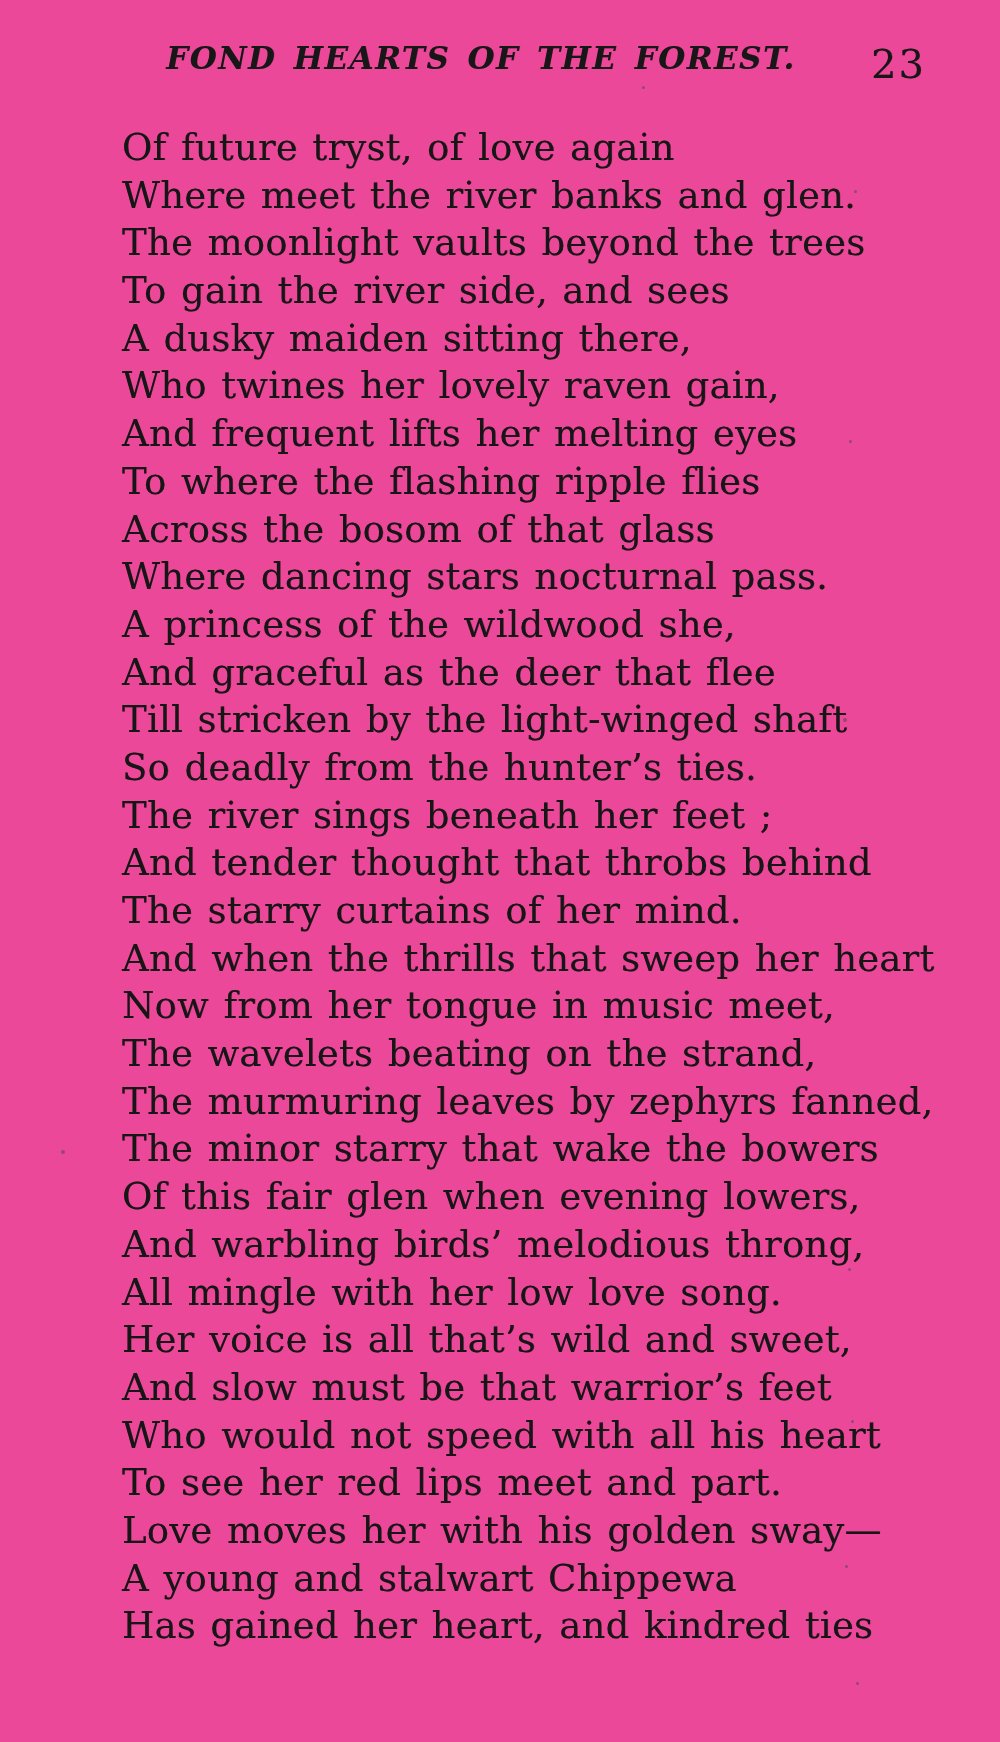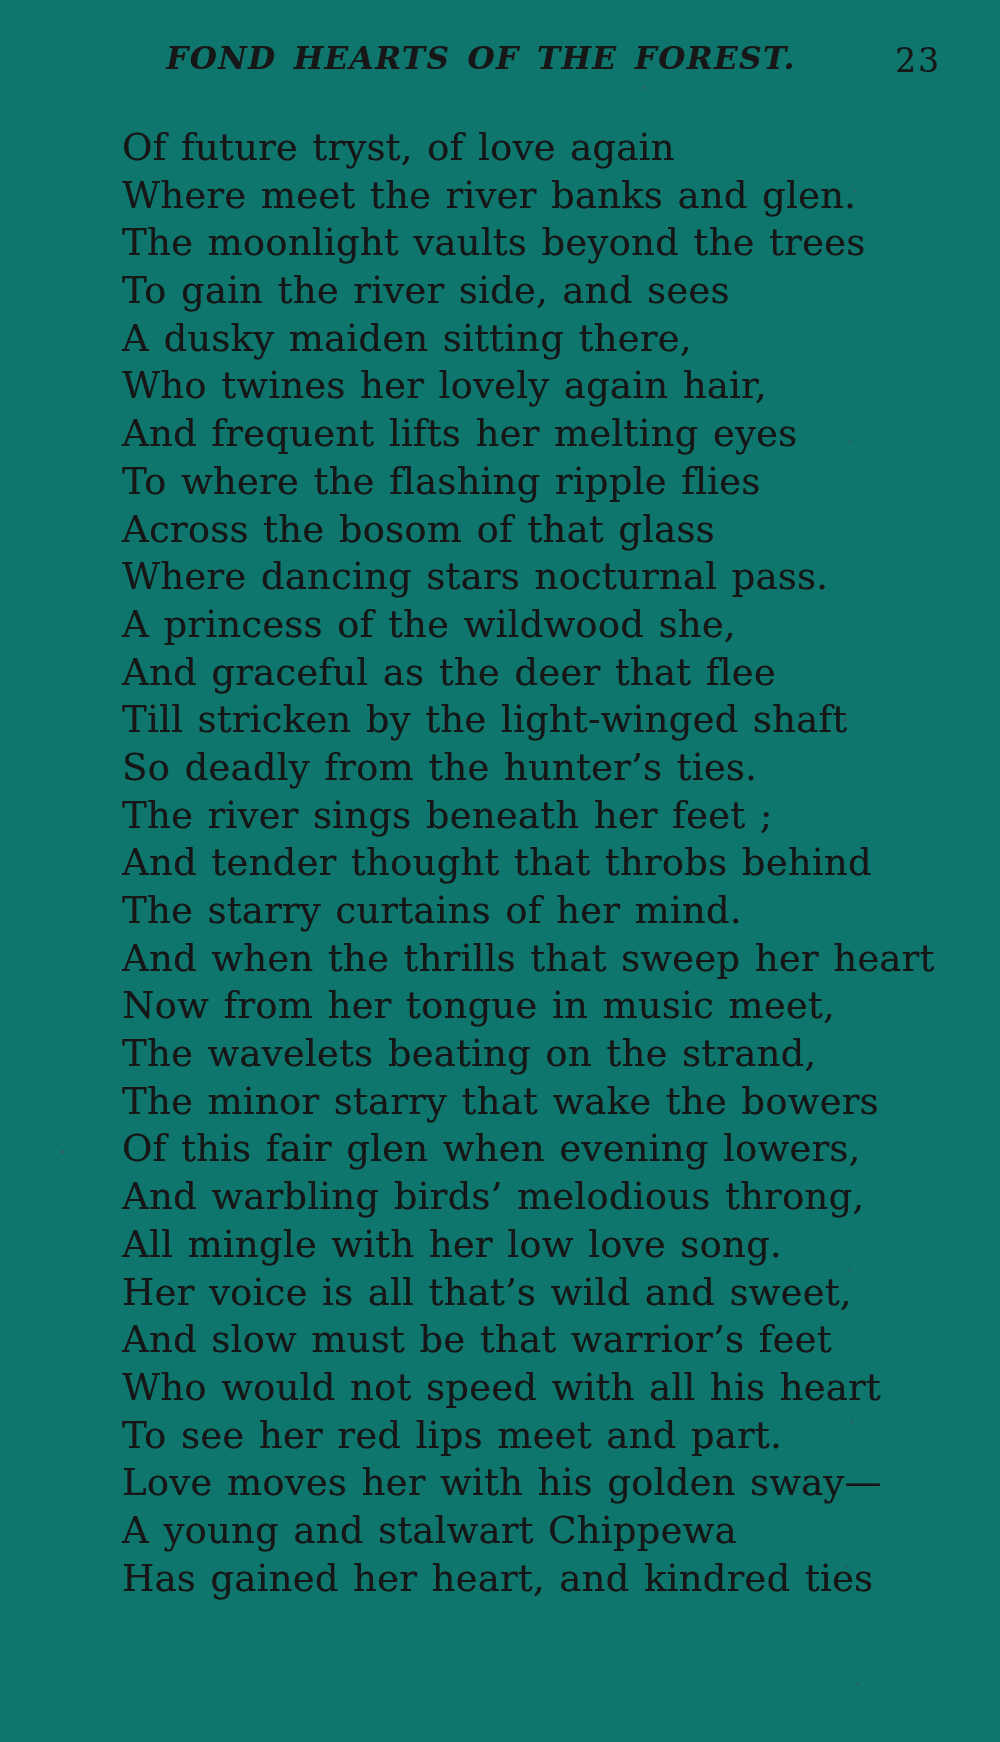--- a/index.html
+++ b/index.html
@@ -5,21 +5,21 @@
   html, body {
     margin: 0;
     padding: 0;
     background: #e8e8e8;
   }
   .page {
     position: relative;
     width: 1000px;
     height: 1742px;
     margin: 0 auto;
-    background: #0f766e;
+    background: #ec4899;
     overflow: hidden;
     color: #141414;
     font-family: "DejaVu Serif", serif;
   }
   
   .header {
     position: absolute;
     top: 40px;
     left: 0;
     width: 1000px;
@@ -36,22 +36,22 @@
     font-style: italic;
     letter-spacing: 1.5px;
     word-spacing: 5px;
     white-space: nowrap;
     color: #171717;
     text-shadow: 0.4px 0.4px 0 rgba(0,0,0,0.35);
   }
   .page-number {
     position: absolute;
     top: 1px;
-    left: 895px;
-    font-size: 33px;
+    left: 871px;
+    font-size: 40px;
     letter-spacing: 2px;
     color: #171717;
     text-shadow: 0.4px 0.4px 0 rgba(0,0,0,0.35);
   }
   
   .poem {
     position: absolute;
     top: 108px;
     left: 122px;
     width: 790px;
@@ -93,35 +93,36 @@
     <div class="running-title">FOND HEARTS OF THE FOREST.</div>
     <div class="page-number">23</div>
   </div>
 
   <div class="poem">
       <div class="poem-line">Of future tryst, of love again</div>
       <div class="poem-line">Where meet the river banks and glen.</div>
       <div class="poem-line">The moonlight vaults beyond the trees</div>
       <div class="poem-line">To gain the river side, and sees</div>
       <div class="poem-line">A dusky maiden sitting there,</div>
-      <div class="poem-line">Who twines her lovely again hair,</div>
+      <div class="poem-line">Who twines her lovely raven gain,</div>
       <div class="poem-line">And frequent lifts her melting eyes</div>
       <div class="poem-line">To where the flashing ripple flies</div>
       <div class="poem-line">Across the bosom of that glass</div>
       <div class="poem-line">Where dancing stars nocturnal pass.</div>
       <div class="poem-line">A princess of the wildwood she,</div>
       <div class="poem-line">And graceful as the deer that flee</div>
       <div class="poem-line">Till stricken by the light-winged shaft</div>
       <div class="poem-line">So deadly from the hunter’s ties.</div>
       <div class="poem-line">The river sings beneath her feet ;</div>
       <div class="poem-line">And tender thought that throbs behind</div>
       <div class="poem-line">The starry curtains of her mind.</div>
       <div class="poem-line">And when the thrills that sweep her heart</div>
       <div class="poem-line">Now from her tongue in music meet,</div>
       <div class="poem-line">The wavelets beating on the strand,</div>
+      <div class="poem-line">The murmuring leaves by zephyrs fanned,</div>
       <div class="poem-line">The minor starry that wake the bowers</div>
       <div class="poem-line">Of this fair glen when evening lowers,</div>
       <div class="poem-line">And warbling birds’ melodious throng,</div>
       <div class="poem-line">All mingle with her low love song.</div>
       <div class="poem-line">Her voice is all that’s wild and sweet,</div>
       <div class="poem-line">And slow must be that warrior’s feet</div>
       <div class="poem-line">Who would not speed with all his heart</div>
       <div class="poem-line">To see her red lips meet and part.</div>
       <div class="poem-line">Love moves her with his golden sway—</div>
       <div class="poem-line">A young and stalwart Chippewa</div>

